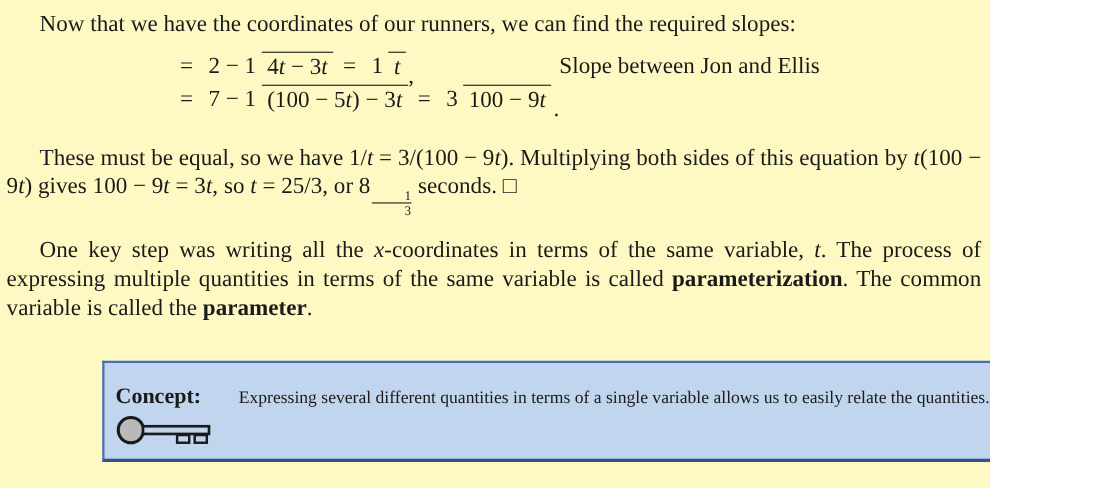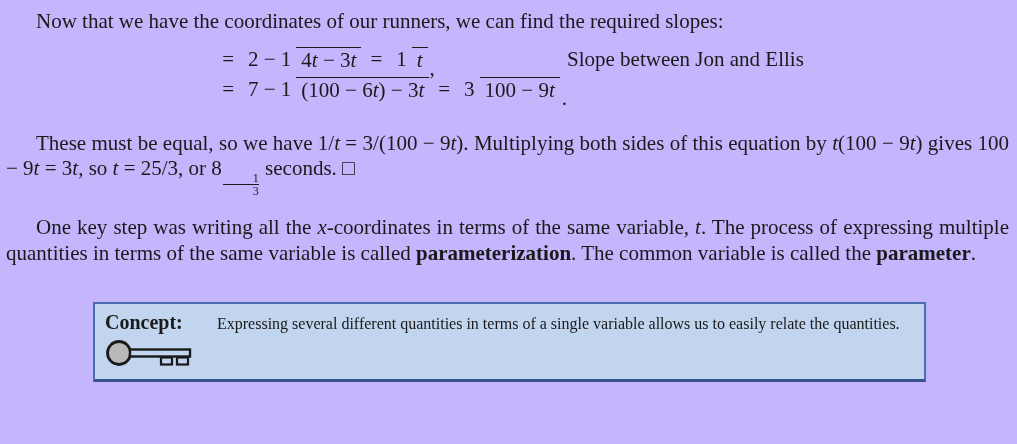--- a/index.html
+++ b/index.html
@@ -1,18 +1,18 @@
 <!DOCTYPE html>
 <html><head>
 <meta charset="utf-8">
 <style>
   html,body{margin:0;padding:0;background:#ffffff;}
   .page{
-    width:1017px;height:444px;box-sizing:border-box;overflow:hidden;
-    background:#c4b5fd;color:#1a1a1a;
+    width:900px;height:444px;box-sizing:border-box;overflow:hidden;
+    background:#fef9c3;color:#1a1a1a;
     font-family:"Liberation Serif", serif;
     padding-top:9px;position:relative;
   }
   .para{font-size:21px;line-height:25px;margin:0 8px 0 6px;}
   .indent{text-indent:30px;}
   .justify{text-align:justify;}
   .para-solution{margin-top:29px;}
   .para-param{margin-top:17px;line-height:26px;}
   .it{font-style:italic;}
   .bf{font-weight:700;}
@@ -31,21 +31,21 @@
   .tail{position:relative;top:9px;margin-left:2px;}
   
   .sfrac{display:inline-flex;flex-direction:column;align-items:center;
          font-size:12px;line-height:11px;vertical-align:-7px;margin:0 1px;}
   .sd{border-top:1px solid #1a1a1a;padding-top:1px;}
   
   .concept{
     margin:36px 0 0 93px;width:833px;box-sizing:border-box;
     background:#c2d5ee;
     border:2px solid #4a6cb0;border-bottom:3px solid #35528f;
-    display:flex;padding:6px 12px 8px 10px;
+    display:flex;padding:18px 12px 8px 10px;
   }
   .concept-left{flex:0 0 112px;display:flex;flex-direction:column;}
   .concept-label{font-weight:700;font-size:20px;line-height:24px;}
   .key-icon{margin-top:3px;}
   .concept-text{flex:1;font-size:16px;line-height:26px;padding-top:1px;}
 </style>
 </head>
 <body>
 
 <div class="page">
@@ -66,21 +66,21 @@
         <span class="fd"><span class="it">t</span></span>
       </span>
       <span class="tail">,</span>
     </div>
 
     <div class="lhs">Slope between Jon and Ellis</div>
     <div class="rhs">
       <span class="eqsign">=</span>
       <span class="frac">
         <span class="fn"><span>7 − 1</span></span>
-        <span class="fd"><span>(100 − 6</span><span class="it">t</span><span>) − 3</span><span class="it">t</span></span>
+        <span class="fd"><span>(100 − 5</span><span class="it">t</span><span>) − 3</span><span class="it">t</span></span>
       </span>
       <span class="eqsign">=</span>
       <span class="frac">
         <span class="fn"><span>3</span></span>
         <span class="fd"><span>100 − 9</span><span class="it">t</span></span>
       </span>
       <span class="tail">.</span>
     </div>
   </div>
 

